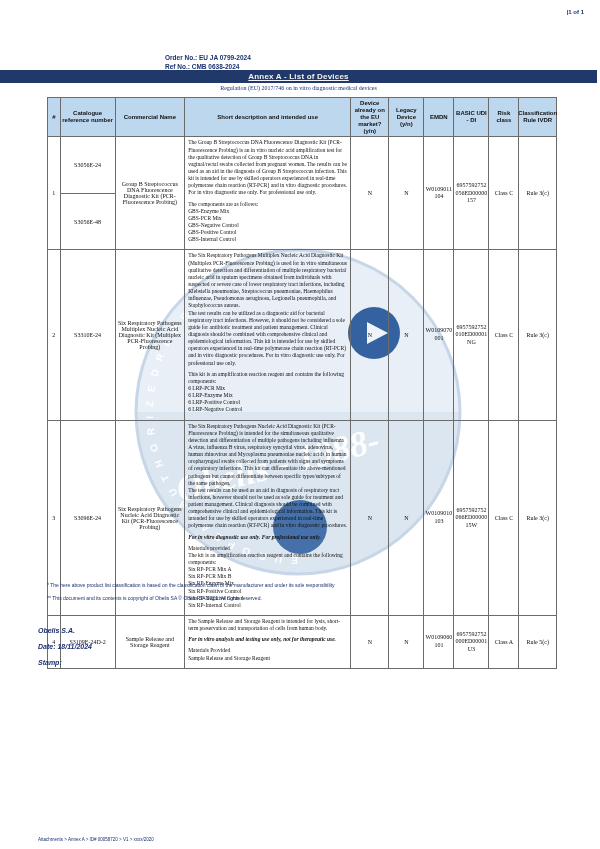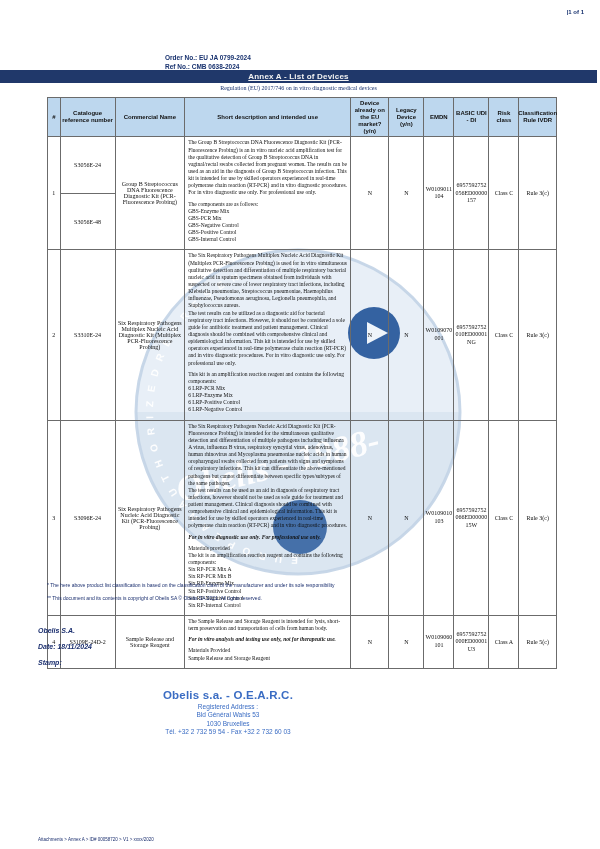--- a/index.html
+++ b/index.html
@@ -215,23 +215,16 @@
     <div class="fn">* The here above product list classification is based on the classification claim of the manufacturer and under its sole responsibility</div>
     <div class="fn">** This document and its contents is copyright of Obelis SA © Obelis SA 2021. All rights reserved.</div>
   </div>
 
   <div class="layer signature">
     <div>Obelis S.A.</div>
     <div>Date: 18/11/2024</div>
     <div>Stamp:</div>
   </div>
 
-  <div class="layer stamp">
-    <div class="s-main">Obelis s.a. - O.E.A.R.C.</div>
-    <div class="s-sub">Registered Address :</div>
-    <div class="s-sub">Bld Général Wahis 53</div>
-    <div class="s-sub">1030 Bruxelles</div>
-    <div class="s-sub">Tél. +32 2 732 59 54 - Fax +32 2 732 60 03</div>
-  </div>
 
   <div class="layer doc-footer">Attachments &gt; Annex A &gt; ID# 00058720 &gt; V1 &gt; xxxx/2020</div>
 
 </div>
 
 </body></html>

